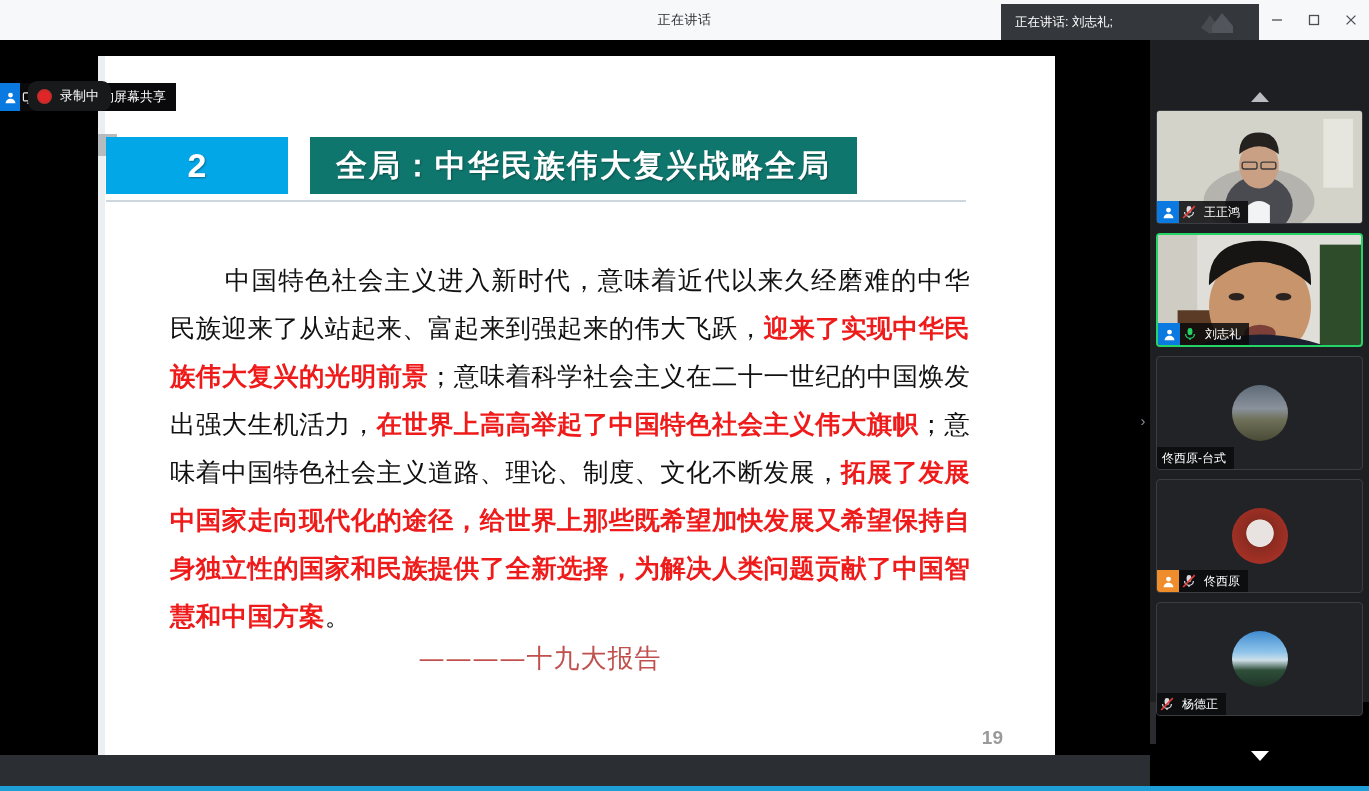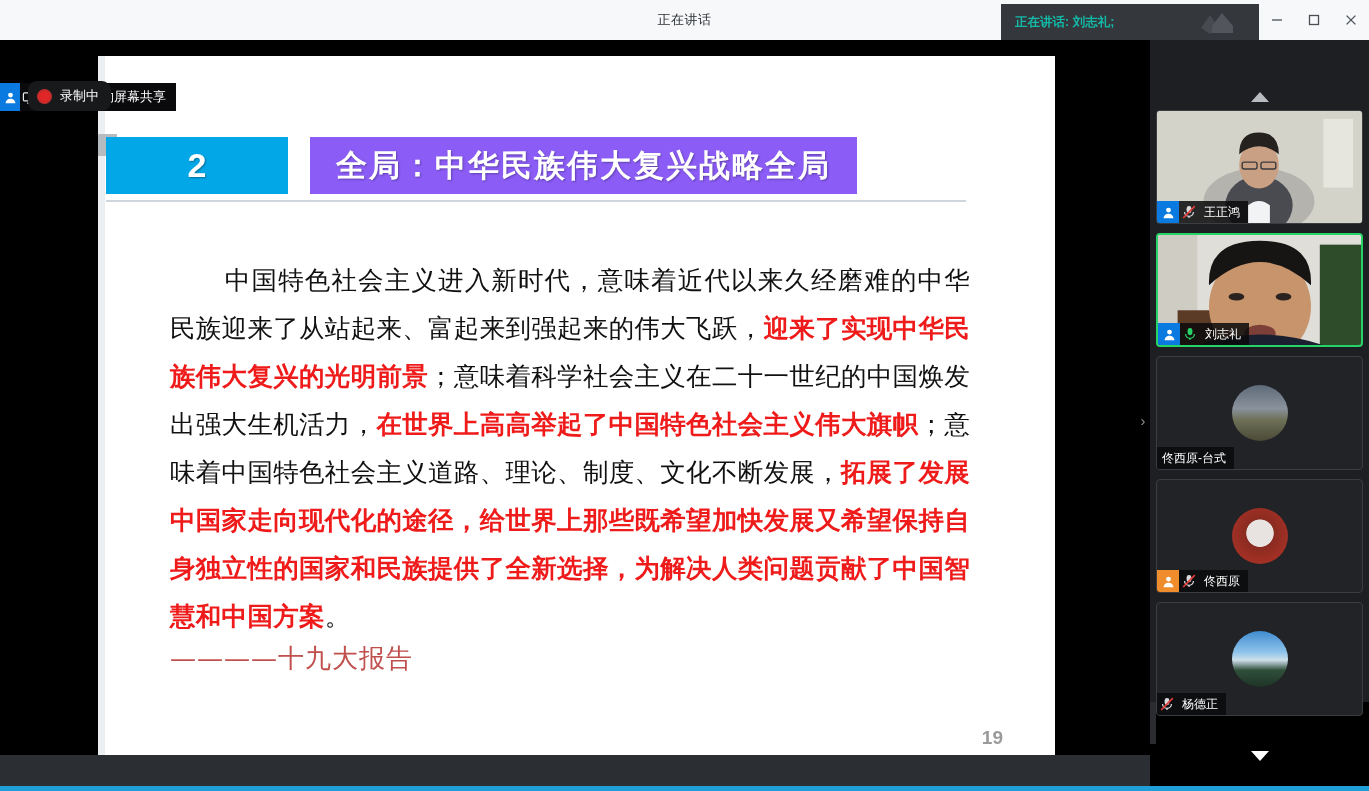--- a/index.html
+++ b/index.html
@@ -20,21 +20,21 @@
   .titlebar-title {
     position: absolute; left: 0; right: 0; top: 0; height: 40px;
     display: flex; align-items: center; justify-content: center;
     font-size: 13px; color: #2b2f33; letter-spacing: .5px;
   }
   .speaking-chip {
     position: absolute; left: 1001px; top: 4px; width: 258px; height: 36px;
     background: #34383d; display: flex; align-items: center;
     padding-left: 14px; overflow: hidden;
   }
-  .speaking-text { font-size: 12.5px; color: #14b8a6; white-space: nowrap; font-weight: bold; }
+  .speaking-text { font-size: 12.5px; color: #ffffff; white-space: nowrap; }
   .brand-logo {
     position: absolute; right: 14px; top: 50%; transform: translateY(-50%);
     width: 66px; height: 28px;
   }
   .winbtns {
     position: absolute; right: 0; top: 0; height: 40px; width: 110px;
     display: flex; align-items: center; justify-content: space-around;
   }
   .winbtn {
     width: 30px; height: 30px; display: flex; align-items: center;
@@ -65,21 +65,21 @@
     position: absolute; left: 8px; top: 81px; height: 57px;
     display: flex; align-items: stretch;
   }
   .num-box {
     width: 182px; background: #02a7e8;
     display: flex; align-items: center; justify-content: center;
     color: #ffffff; font-size: 34px; font-weight: 700;
     text-shadow: 1px 1px 2px rgba(0,0,0,.35);
   }
   .title-box {
-    margin-left: 22px; padding: 0 26px; background: #8b5cf6;
+    margin-left: 22px; padding: 0 26px; background: #0f766e;
     display: flex; align-items: center; justify-content: center;
     color: #ffffff; font-size: 31px; font-weight: 700; letter-spacing: 2px;
     text-shadow: 1px 1px 2px rgba(0,0,0,.3);
     font-family: "DejaVu Sans", "Liberation Sans", sans-serif;
   }
   .head-underline {
     position: absolute; left: 8px; top: 144px; width: 860px; height: 2px;
     background: #cfd6dd;
   }
   .head-chip {
@@ -90,21 +90,21 @@
     position: absolute; left: 72px; top: 200px; width: 800px;
     font-size: 25.5px; line-height: 48px; color: #111111;
     text-align: justify; text-justify: inter-ideograph;
     font-family: "DejaVu Serif", "Liberation Serif", serif;
     letter-spacing: .3px;
   }
   .body-text .ind { display: inline-block; width: 54px; }
   .body-text .r { color: #ef1b1b; font-weight: 600; }
   .attrib {
     position: absolute; left: 72px; top: 585px; width: 800px;
-    text-align: left; padding-right: 60px;
+    text-align: center; padding-right: 60px;
     font-size: 26px; color: #c0504d; letter-spacing: 1px;
     font-family: "DejaVu Serif", "Liberation Serif", serif;
   }
   .pagenum {
     position: absolute; right: 52px; bottom: 24px;
     font-size: 19px; font-weight: 700; color: #9a9a9a;
   }
 
   
   .rec-pill {

